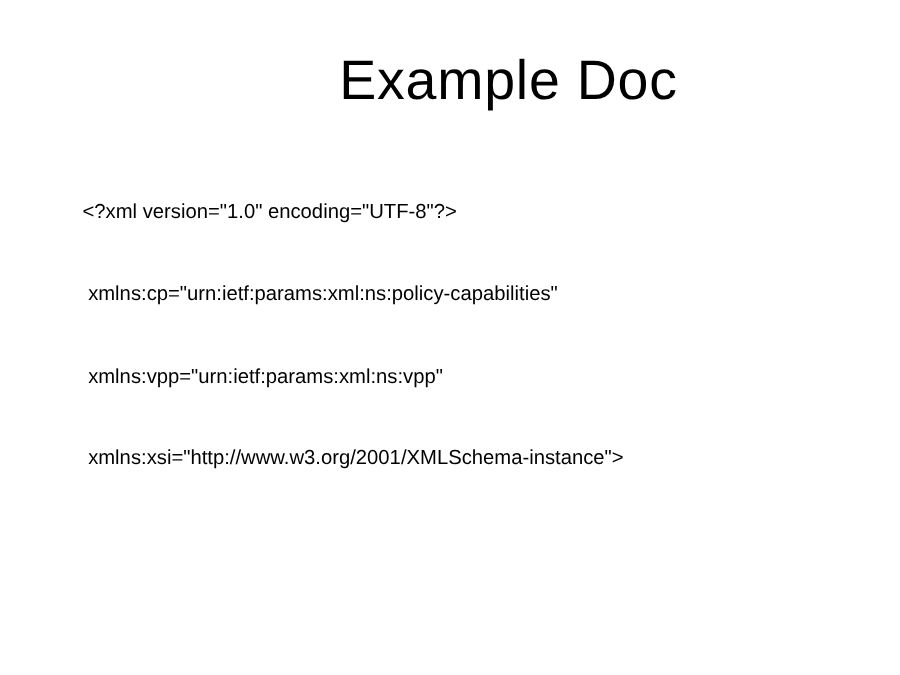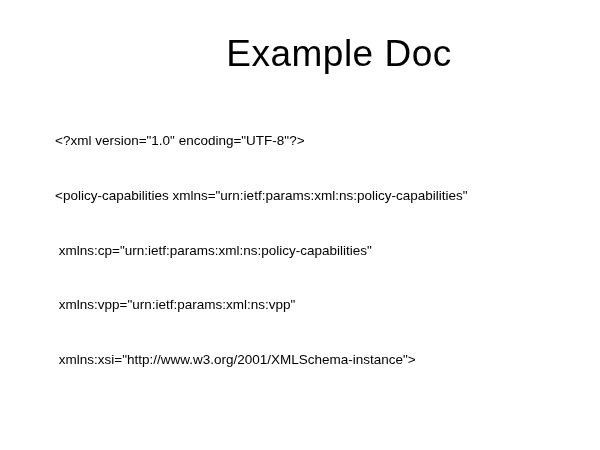--- a/index.html
+++ b/index.html
@@ -51,21 +51,20 @@
 </style>
 </head>
 <body>
 
 <div class="slide">
 
   <h1 class="title">Example Doc</h1>
 
   <div class="code">
     <div class="code-line">&lt;?xml version="1.0" encoding="UTF-8"?&gt;</div>
-    <div class="code-line">&lt;policy-capabilities xmlns="urn:ietf:params:xml:ns:policy-capabilities"</div>
     <div class="code-line"> xmlns:cp="urn:ietf:params:xml:ns:policy-capabilities"</div>
     <div class="code-line"> xmlns:vpp="urn:ietf:params:xml:ns:vpp"</div>
     <div class="code-line"> xmlns:xsi="http://www.w3.org/2001/XMLSchema-instance"&gt;</div>
     
     
     
     
     
     
     

